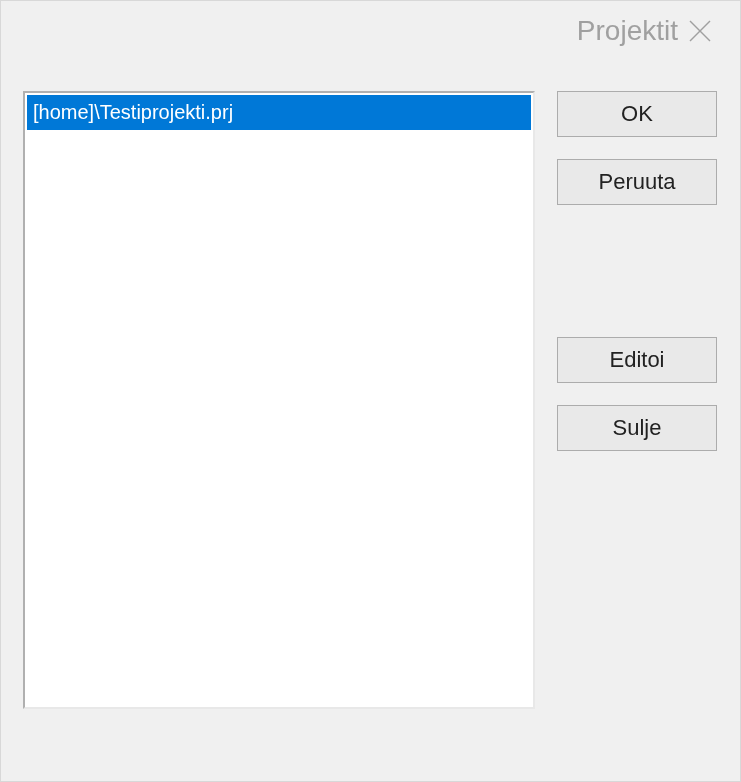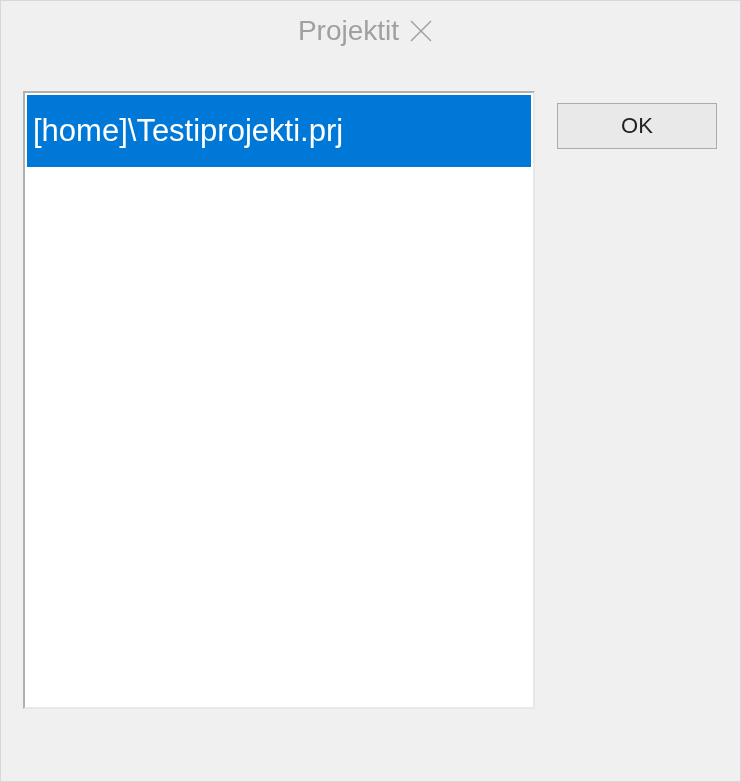--- a/index.html
+++ b/index.html
@@ -17,21 +17,21 @@
       height: 782px;
       background: #f0f0f0;
       border: 1px solid #d8d8d8;
       display: flex;
       flex-direction: column;
     }
     .titlebar {
       height: 60px;
       display: flex;
       align-items: center;
-      justify-content: center;
+      justify-content: flex-end;
       padding: 0 18px 0 18px;
     }
     .titlebar-title {
       font-size: 28px;
       color: #a0a0a0;
       font-weight: 400;
     }
     .close-x {
       width: 44px;
       height: 44px;
@@ -52,36 +52,35 @@
       width: 512px;
       height: 618px;
       background: #ffffff;
       border: 2px solid #b0b0b0;
       border-right-color: #e8e8e8;
       border-bottom-color: #e8e8e8;
       padding: 2px;
       overflow: auto;
     }
     .list-item {
-      font-size: 31px;
-      padding: 18px 6px;
+      font-size: 20px;
+      padding: 6px 6px;
       color: #000;
       cursor: default;
       white-space: nowrap;
     }
     .list-item.selected {
       background: #0078d7;
       color: #ffffff;
     }
     .button-col {
       display: flex;
       flex-direction: column;
       gap: 22px;
       width: 160px;
-      margin-top: 12px;
     }
     .button-gap {
       height: 88px;
     }
     .btn {
       height: 46px;
       width: 160px;
       background: #e9e9e9;
       border: 1px solid #acacac;
       font-size: 22px;
@@ -108,17 +107,20 @@
 
   <div class="client">
 
     <div class="listbox" id="projects-listbox">
 
     <div class="list-item selected">[home]\Testiprojekti.prj</div>
       </div>
 
     <div class="button-col">
       <button class="btn">OK</button>
+      <button class="btn">Peruuta</button>
       <div class="button-gap"></div>
+      <button class="btn">Editoi</button>
+      <button class="btn">Sulje</button>
     </div>
 
   </div>
 </div>
 
 </body></html>

